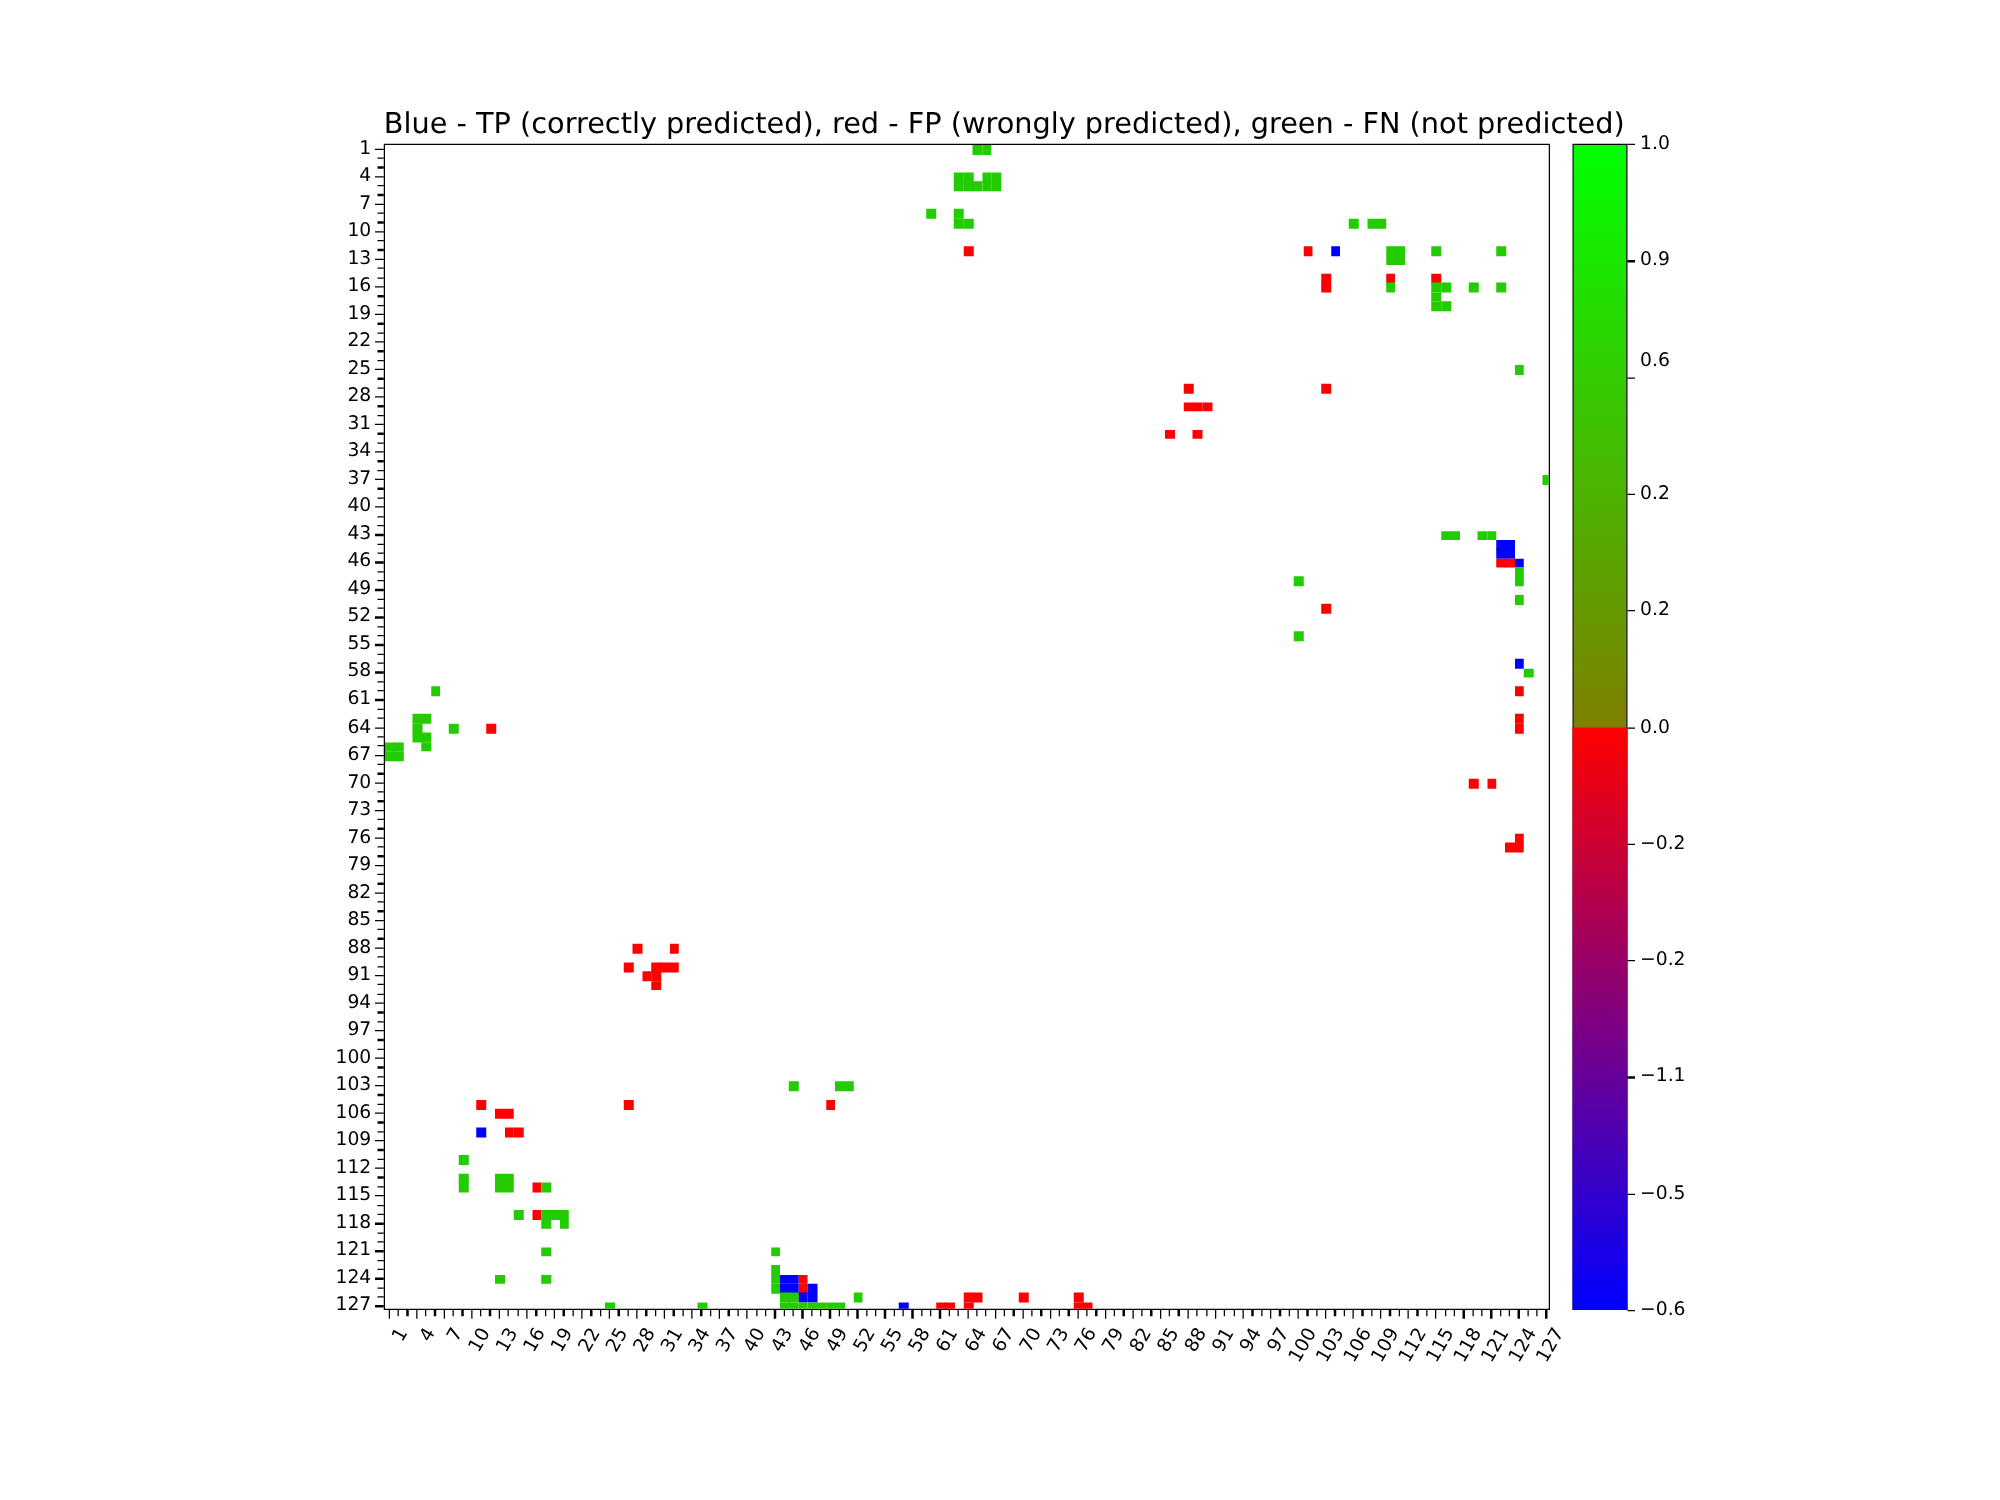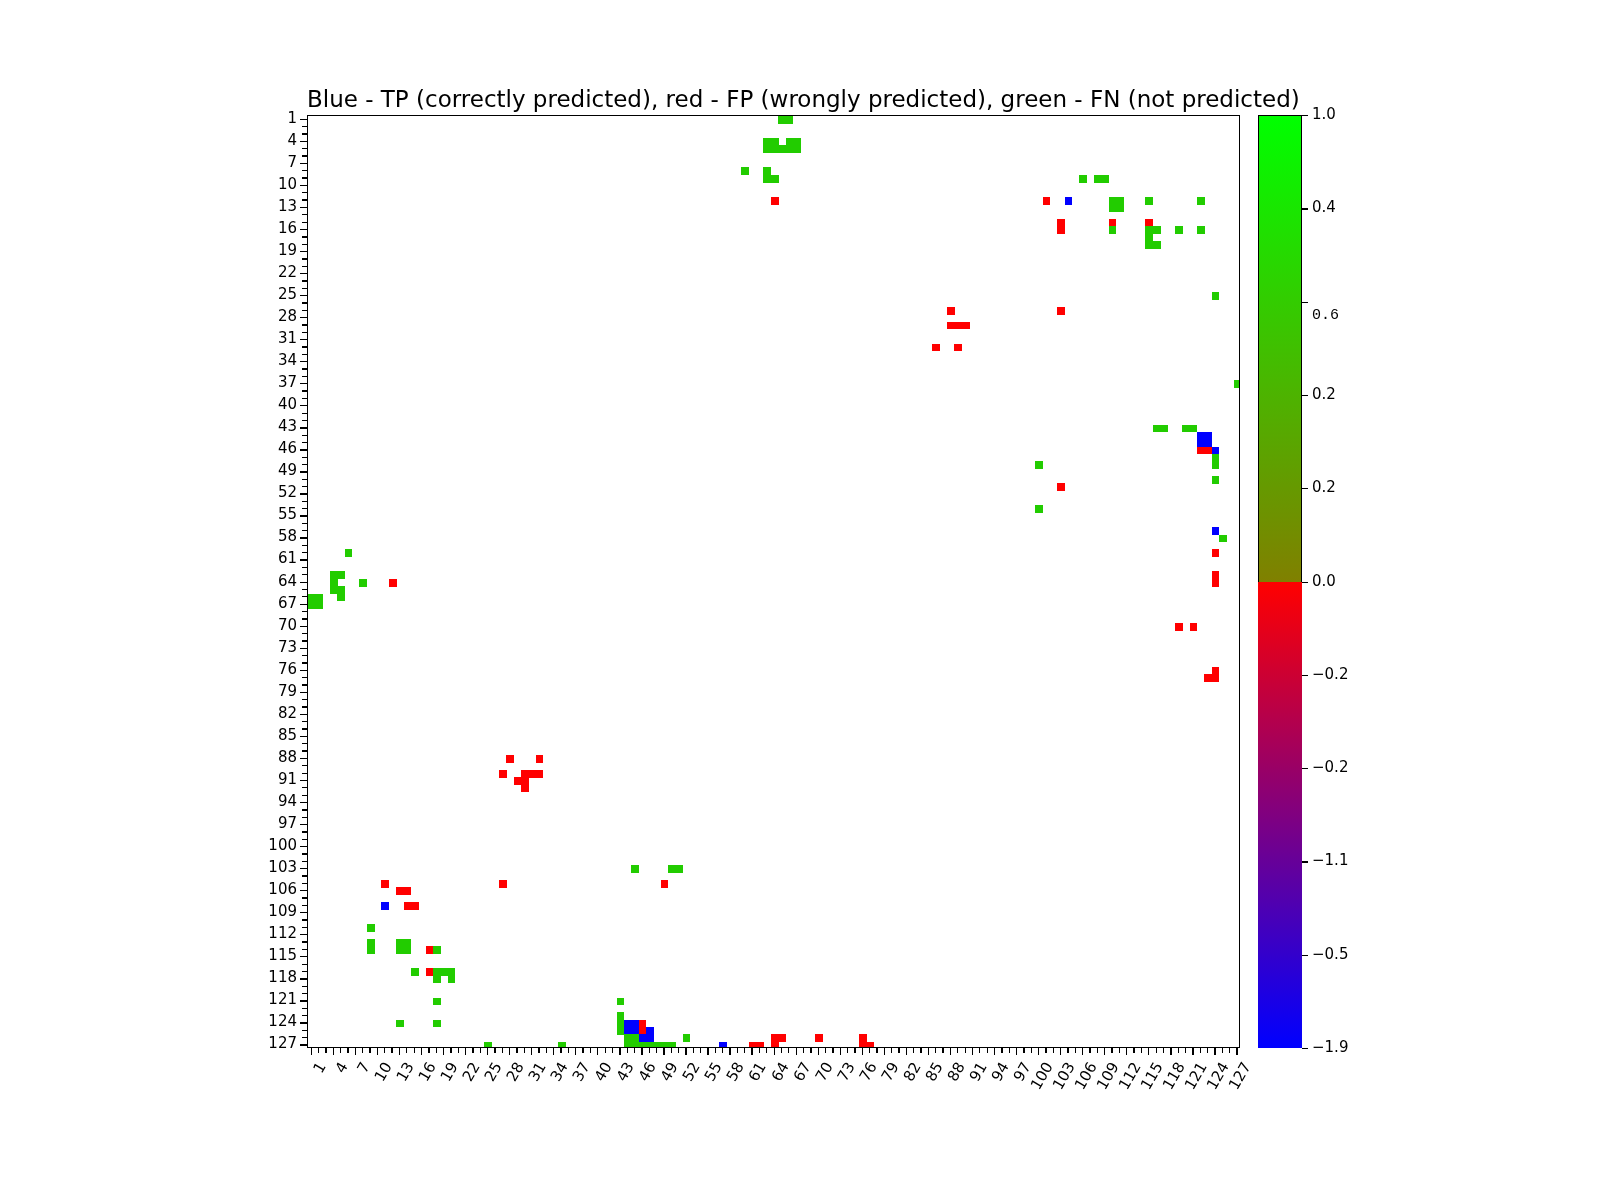--- a/index.html
+++ b/index.html
@@ -583,39 +583,39 @@
       <div class="tickmark ytick-major" style="top: 1044.33px;"></div>
       <div class="tickmark xtick-major" style="left: 1236.33px;"></div>
     </div>
 
   <div id="colorbar-frame"></div>
   <div id="colorbar-frame-lower"></div>
   <div id="colorbar-ticks">
       <div class="cbtick" style="top: 115px;"></div>
       <div class="cblabel" style="top: 107px;">1.0</div>
       <div class="cbtick" style="top: 208.3px;"></div>
-      <div class="cblabel" style="top: 200.3px;">0.4</div>
+      <div class="cblabel" style="top: 200.3px;">0.9</div>
       <div class="cbtick" style="top: 301.6px;"></div>
-      <div class="cblabel" style="top: 308px; font-family: Liberation Mono, monospace;">0.6</div>
+      <div class="cblabel" style="top: 281px;">0.6</div>
       <div class="cbtick" style="top: 394.9px;"></div>
       <div class="cblabel" style="top: 386.9px;">0.2</div>
       <div class="cbtick" style="top: 488.2px;"></div>
       <div class="cblabel" style="top: 480.2px;">0.2</div>
       <div class="cbtick" style="top: 581.5px;"></div>
       <div class="cblabel" style="top: 573.5px;">0.0</div>
       <div class="cbtick" style="top: 674.8px;"></div>
       <div class="cblabel" style="top: 666.8px;">−0.2</div>
       <div class="cbtick" style="top: 768.1px;"></div>
       <div class="cblabel" style="top: 760.1px;">−0.2</div>
       <div class="cbtick" style="top: 861.4px;"></div>
       <div class="cblabel" style="top: 853.4px;">−1.1</div>
       <div class="cbtick" style="top: 954.7px;"></div>
       <div class="cblabel" style="top: 946.7px;">−0.5</div>
       <div class="cbtick" style="top: 1048px;"></div>
-      <div class="cblabel" style="top: 1040px;">−1.9</div>
+      <div class="cblabel" style="top: 1040px;">−0.6</div>
     </div>
 
 <div class="ylabel" style="top: 110.673px;">1</div>
     <div class="ylabel" style="top: 132.713px;">4</div>
     <div class="ylabel" style="top: 154.752px;">7</div>
     <div class="ylabel" style="top: 176.791px;">10</div>
     <div class="ylabel" style="top: 198.831px;">13</div>
     <div class="ylabel" style="top: 220.87px;">16</div>
     <div class="ylabel" style="top: 242.909px;">19</div>
     <div class="ylabel" style="top: 264.949px;">22</div>

